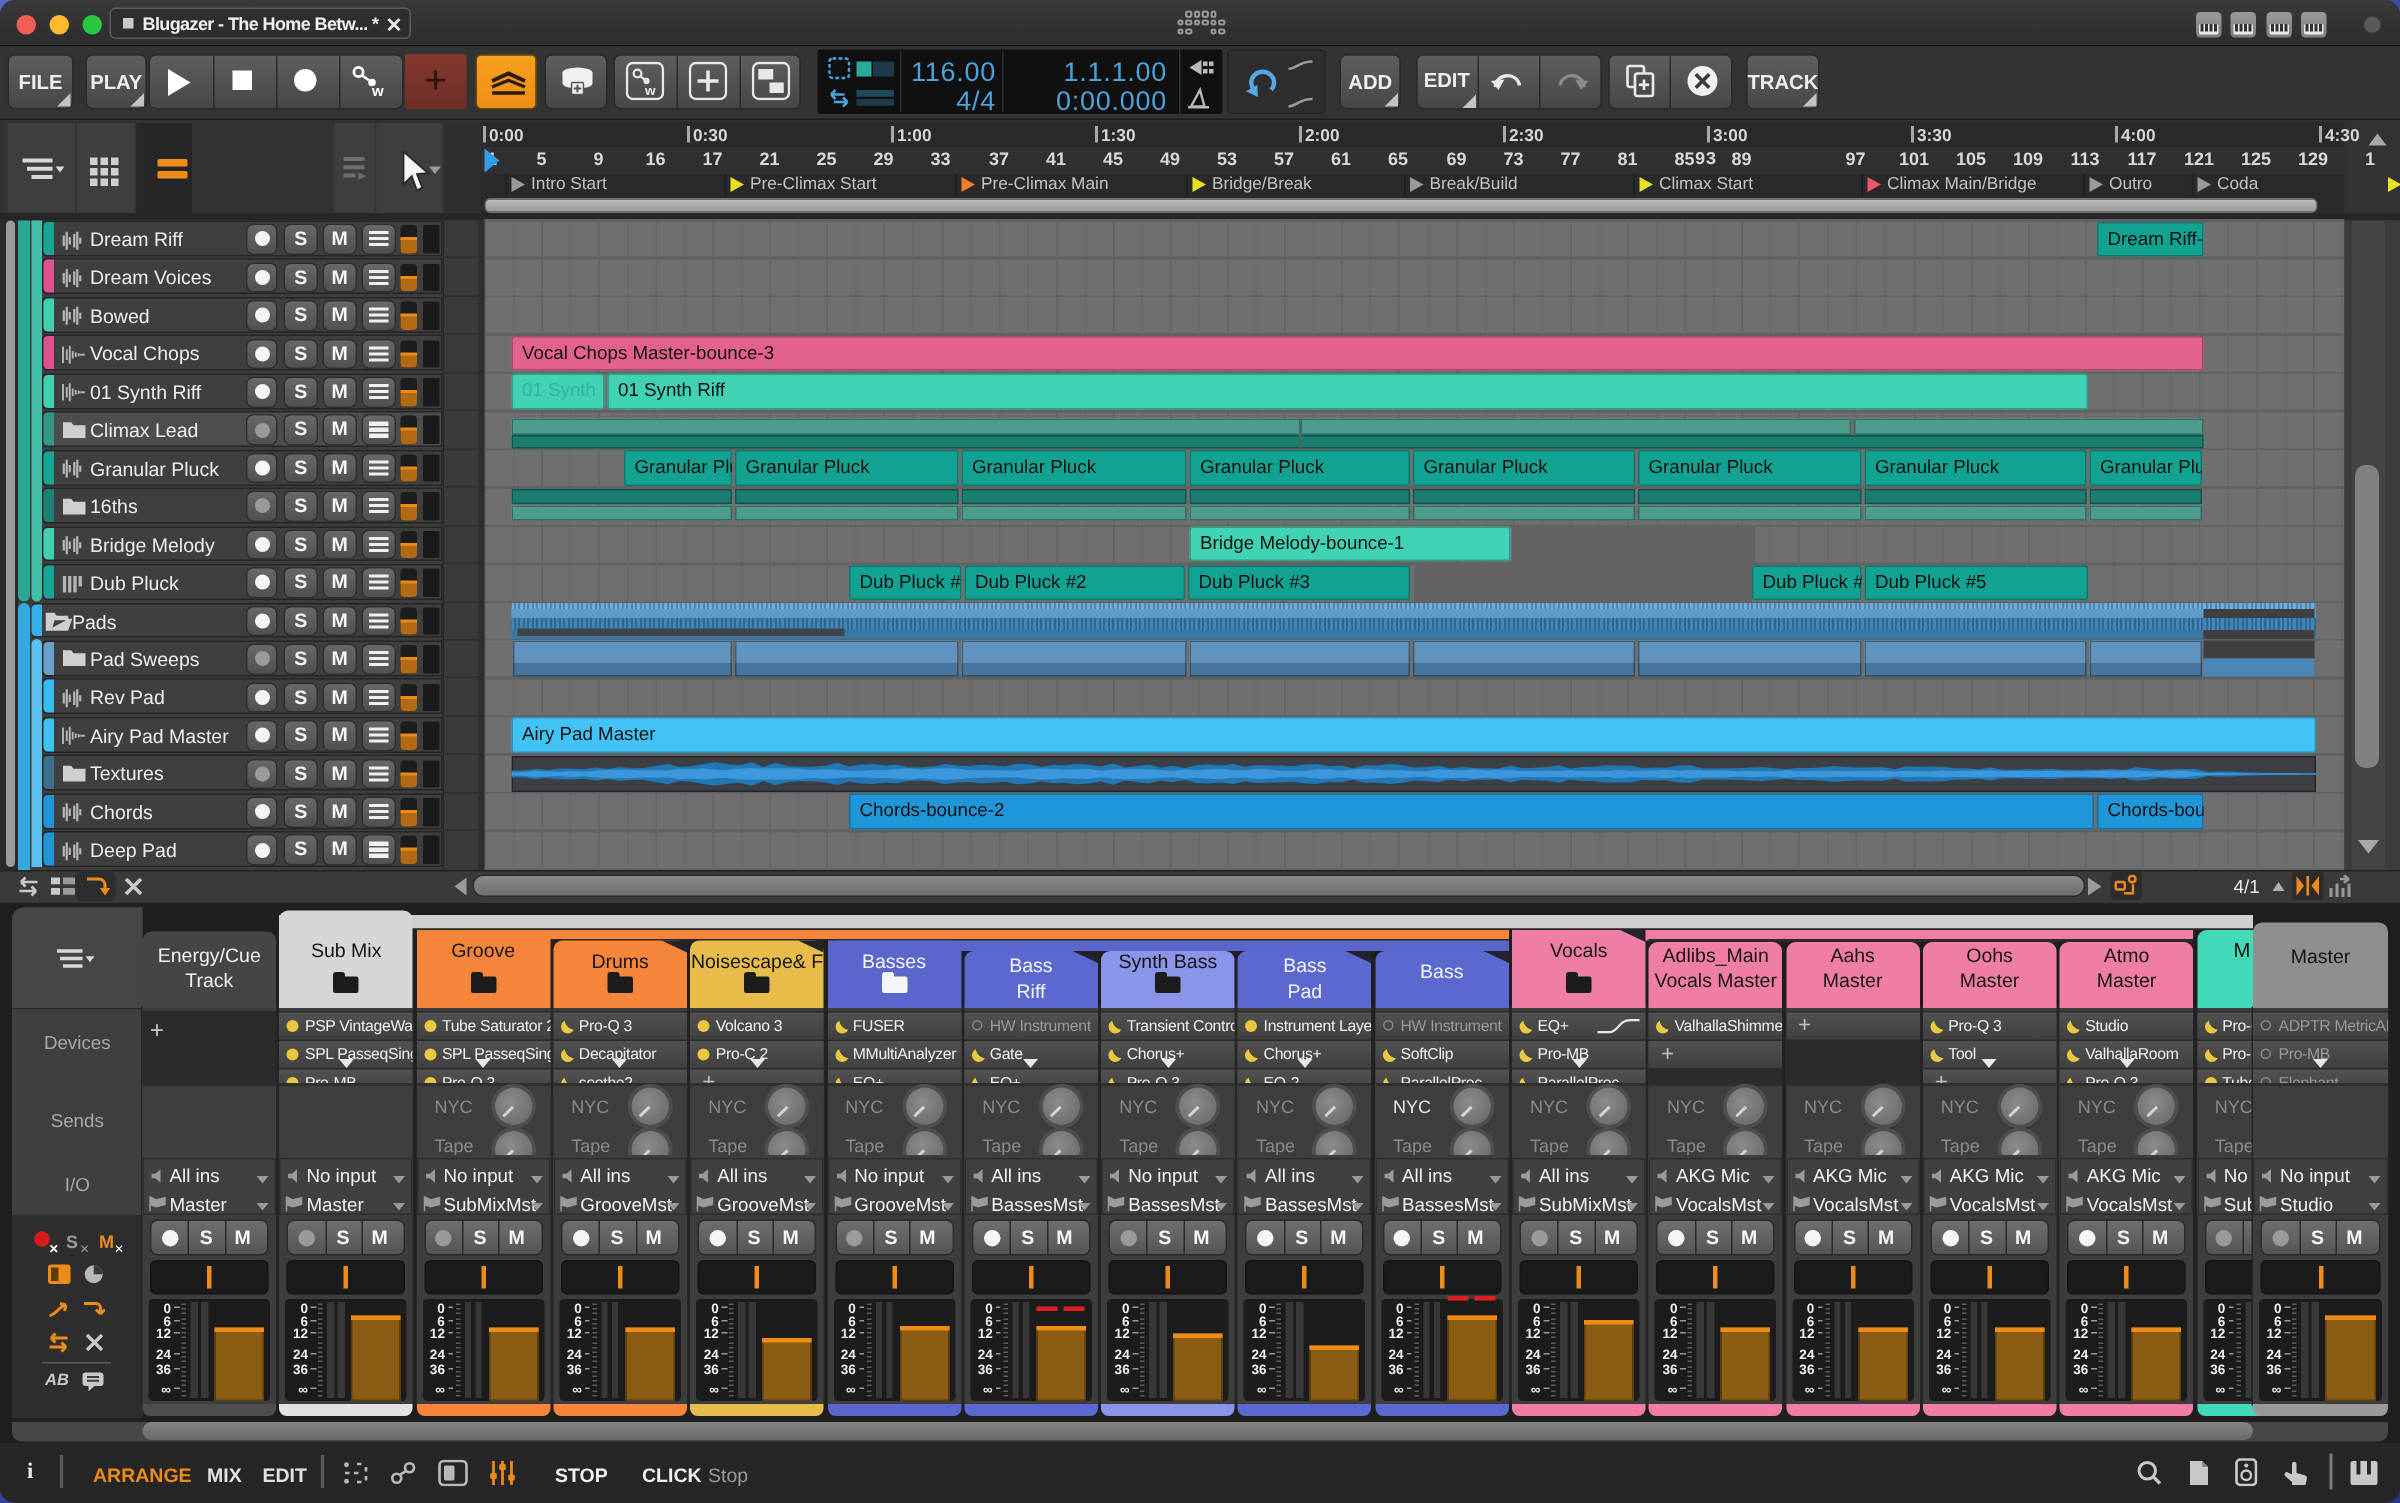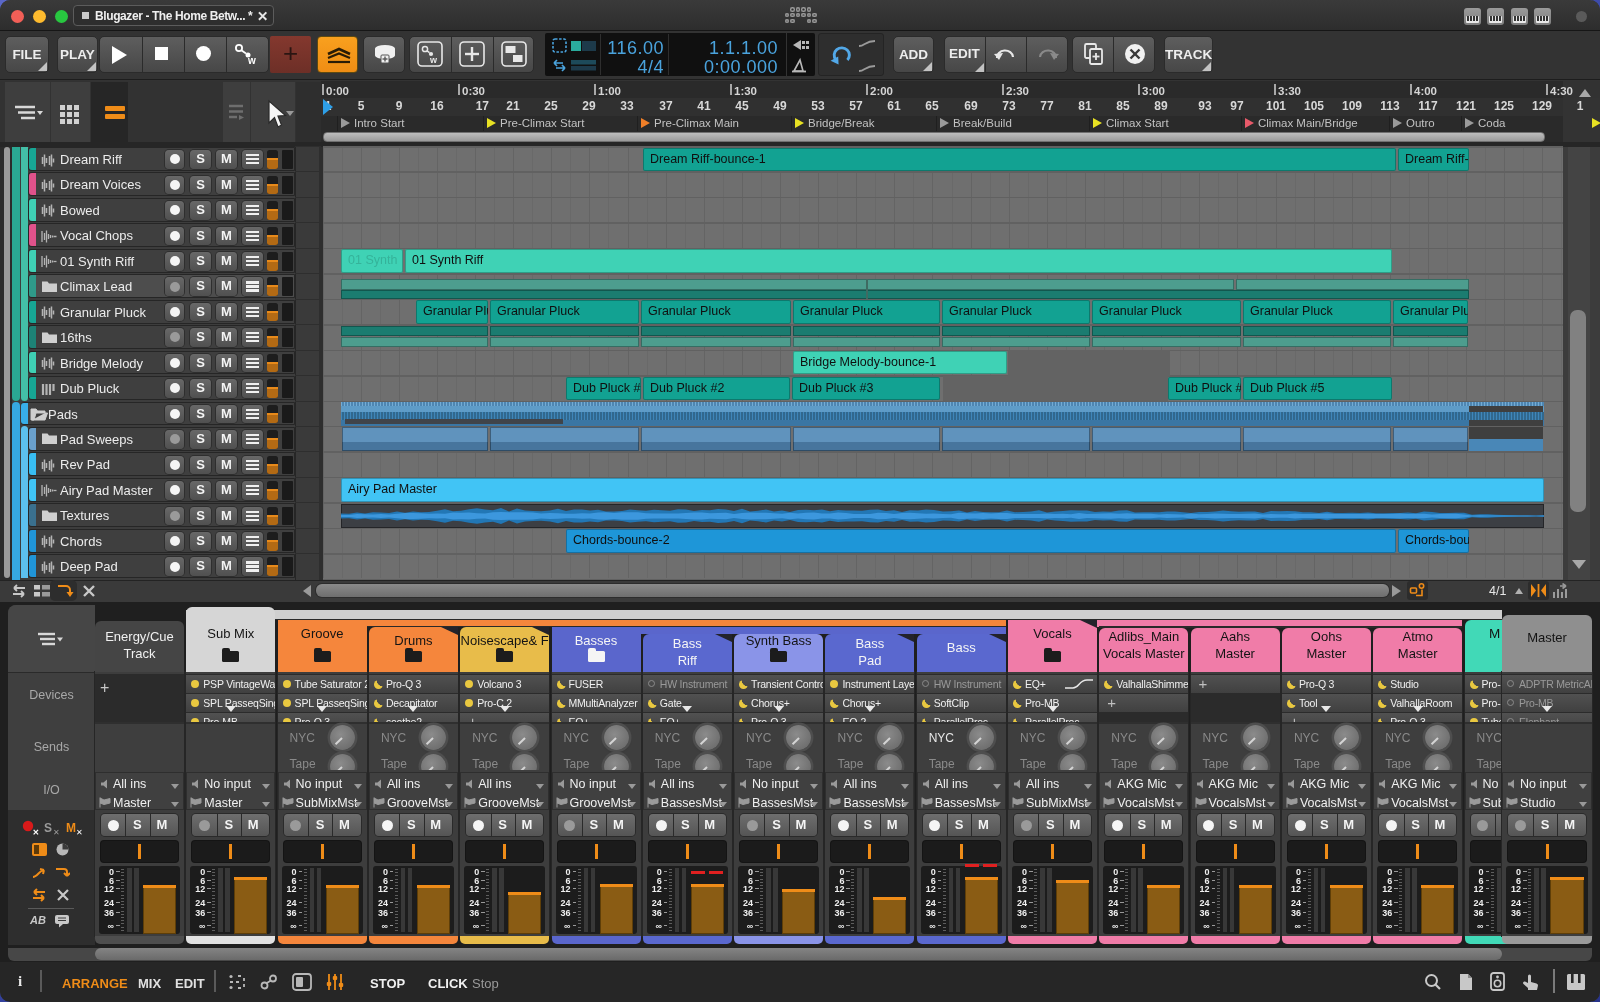--- a/index.html
+++ b/index.html
@@ -261,40 +261,40 @@
 <div class="ab" style="left:1274px;top:84px;width:1.5px;height:11px;background:#a8a8a8;"></div>
 <div class="ab" style="left:1278px;top:85px;color:#d5d5d5;font-size:11.5px;font-weight:bold;">3:30</div>
 <div class="ab" style="left:1410px;top:84px;width:1.5px;height:11px;background:#a8a8a8;"></div>
 <div class="ab" style="left:1414px;top:85px;color:#d5d5d5;font-size:11.5px;font-weight:bold;">4:00</div>
 <div class="ab" style="left:1546px;top:84px;width:1.5px;height:11px;background:#a8a8a8;"></div>
 <div class="ab" style="left:1550px;top:85px;color:#d5d5d5;font-size:11.5px;font-weight:bold;">4:30</div>
 <div class="ab" style="left:314px;top:99px;width:28px;text-align:center;color:#d8d8d8;font-size:12px;font-weight:bold;">1</div>
 <div class="ab" style="left:347px;top:99px;width:28px;text-align:center;color:#d8d8d8;font-size:12px;font-weight:bold;">5</div>
 <div class="ab" style="left:385px;top:99px;width:28px;text-align:center;color:#d8d8d8;font-size:12px;font-weight:bold;">9</div>
 <div class="ab" style="left:423px;top:99px;width:28px;text-align:center;color:#d8d8d8;font-size:12px;font-weight:bold;">16</div>
-<div class="ab" style="left:461px;top:99px;width:28px;text-align:right;color:#d8d8d8;font-size:12px;font-weight:bold;">17</div>
+<div class="ab" style="left:461px;top:99px;width:28px;text-align:center;color:#d8d8d8;font-size:12px;font-weight:bold;">17</div>
 <div class="ab" style="left:499px;top:99px;width:28px;text-align:center;color:#d8d8d8;font-size:12px;font-weight:bold;">21</div>
 <div class="ab" style="left:537px;top:99px;width:28px;text-align:center;color:#d8d8d8;font-size:12px;font-weight:bold;">25</div>
 <div class="ab" style="left:575px;top:99px;width:28px;text-align:center;color:#d8d8d8;font-size:12px;font-weight:bold;">29</div>
 <div class="ab" style="left:613px;top:99px;width:28px;text-align:center;color:#d8d8d8;font-size:12px;font-weight:bold;">33</div>
 <div class="ab" style="left:652px;top:99px;width:28px;text-align:center;color:#d8d8d8;font-size:12px;font-weight:bold;">37</div>
 <div class="ab" style="left:690px;top:99px;width:28px;text-align:center;color:#d8d8d8;font-size:12px;font-weight:bold;">41</div>
 <div class="ab" style="left:728px;top:99px;width:28px;text-align:center;color:#d8d8d8;font-size:12px;font-weight:bold;">45</div>
 <div class="ab" style="left:766px;top:99px;width:28px;text-align:center;color:#d8d8d8;font-size:12px;font-weight:bold;">49</div>
 <div class="ab" style="left:804px;top:99px;width:28px;text-align:center;color:#d8d8d8;font-size:12px;font-weight:bold;">53</div>
 <div class="ab" style="left:842px;top:99px;width:28px;text-align:center;color:#d8d8d8;font-size:12px;font-weight:bold;">57</div>
 <div class="ab" style="left:880px;top:99px;width:28px;text-align:center;color:#d8d8d8;font-size:12px;font-weight:bold;">61</div>
 <div class="ab" style="left:918px;top:99px;width:28px;text-align:center;color:#d8d8d8;font-size:12px;font-weight:bold;">65</div>
 <div class="ab" style="left:957px;top:99px;width:28px;text-align:center;color:#d8d8d8;font-size:12px;font-weight:bold;">69</div>
 <div class="ab" style="left:995px;top:99px;width:28px;text-align:center;color:#d8d8d8;font-size:12px;font-weight:bold;">73</div>
 <div class="ab" style="left:1033px;top:99px;width:28px;text-align:center;color:#d8d8d8;font-size:12px;font-weight:bold;">77</div>
 <div class="ab" style="left:1071px;top:99px;width:28px;text-align:center;color:#d8d8d8;font-size:12px;font-weight:bold;">81</div>
 <div class="ab" style="left:1109px;top:99px;width:28px;text-align:center;color:#d8d8d8;font-size:12px;font-weight:bold;">85</div>
 <div class="ab" style="left:1147px;top:99px;width:28px;text-align:center;color:#d8d8d8;font-size:12px;font-weight:bold;">89</div>
-<div class="ab" style="left:1191px;top:99px;width:28px;text-align:center;color:#d8d8d8;font-size:12px;font-weight:bold;">93</div>
+<div class="ab" style="left:1123px;top:99px;width:28px;text-align:center;color:#d8d8d8;font-size:12px;font-weight:bold;font-family:Liberation Mono, monospace;">93</div>
 <div class="ab" style="left:1223px;top:99px;width:28px;text-align:center;color:#d8d8d8;font-size:12px;font-weight:bold;">97</div>
 <div class="ab" style="left:1262px;top:99px;width:28px;text-align:center;color:#d8d8d8;font-size:12px;font-weight:bold;">101</div>
 <div class="ab" style="left:1300px;top:99px;width:28px;text-align:center;color:#d8d8d8;font-size:12px;font-weight:bold;">105</div>
 <div class="ab" style="left:1338px;top:99px;width:28px;text-align:center;color:#d8d8d8;font-size:12px;font-weight:bold;">109</div>
 <div class="ab" style="left:1376px;top:99px;width:28px;text-align:center;color:#d8d8d8;font-size:12px;font-weight:bold;">113</div>
 <div class="ab" style="left:1414px;top:99px;width:28px;text-align:center;color:#d8d8d8;font-size:12px;font-weight:bold;">117</div>
 <div class="ab" style="left:1452px;top:99px;width:28px;text-align:center;color:#d8d8d8;font-size:12px;font-weight:bold;">121</div>
 <div class="ab" style="left:1490px;top:99px;width:28px;text-align:center;color:#d8d8d8;font-size:12px;font-weight:bold;">125</div>
 <div class="ab" style="left:1528px;top:99px;width:28px;text-align:center;color:#d8d8d8;font-size:12px;font-weight:bold;">129</div>
 <div class="ab" style="left:1566px;top:99px;width:28px;text-align:center;color:#d8d8d8;font-size:12px;font-weight:bold;">1</div>
@@ -408,22 +408,22 @@
 <div class="ab" style="left:323px;top:349.6px;width:1240px;height:1.5px;background:#616161;"></div>
 <div class="ab" style="left:323px;top:375.0px;width:1240px;height:1.5px;background:#616161;"></div>
 <div class="ab" style="left:323px;top:400.5px;width:1240px;height:1.5px;background:#616161;"></div>
 <div class="ab" style="left:323px;top:425.9px;width:1240px;height:1.5px;background:#616161;"></div>
 <div class="ab" style="left:323px;top:451.4px;width:1240px;height:1.5px;background:#616161;"></div>
 <div class="ab" style="left:323px;top:476.8px;width:1240px;height:1.5px;background:#616161;"></div>
 <div class="ab" style="left:323px;top:502.3px;width:1240px;height:1.5px;background:#616161;"></div>
 <div class="ab" style="left:323px;top:527.8px;width:1240px;height:1.5px;background:#616161;"></div>
 <div class="ab" style="left:323px;top:553.2px;width:1240px;height:1.5px;background:#616161;"></div>
 <div class="ab" style="left:323px;top:578.6px;width:1240px;height:1.5px;background:#616161;"></div>
-<div class="clip" style="left:643px;top:147.5px;width:753px;height:23.4px;background:#12a292;"><span style="color:#101010">Dream Riff-bounce-1</span></div>
 <div class="clip" style="left:1398px;top:147.5px;width:71px;height:23.4px;background:#12a292;"><span style="color:#101010">Dream Riff-b</span></div>
+<div class="clip" style="left:341px;top:223.8px;width:1128px;height:23.4px;background:#e2618f;"><span style="color:#101010">Vocal Chops Master-bounce-3</span></div>
 <div class="clip" style="left:341px;top:249.3px;width:62px;height:23.4px;background:#3fd2b5;"><span style="color:#35b39a">01 Synth</span></div>
 <div class="clip" style="left:405px;top:249.3px;width:987px;height:23.4px;background:#3fd2b5;"><span style="color:#101010">01 Synth Riff</span></div>
 <div class="ab" style="left:341px;top:278.8px;width:893px;height:11.5px;background:#4d9d8e;box-shadow:0 0 0 1px rgba(0,0,0,.3) inset;"></div>
 <div class="ab" style="left:1236px;top:278.8px;width:233px;height:11.5px;background:#4d9d8e;box-shadow:0 0 0 1px rgba(0,0,0,.3) inset;"></div>
 <div class="ab" style="left:341px;top:290.2px;width:1128px;height:8.5px;background:#1b7c70;box-shadow:0 0 0 1px rgba(0,0,0,.3) inset;"></div>
 <div class="ab" style="left:866px;top:278.8px;width:1.5px;height:20px;background:#3f6b62;"></div>
 <div class="clip" style="left:416px;top:300.2px;width:72px;height:23.4px;background:#12a292;"><span style="color:#101010">Granular Plu</span></div>
 <div class="clip" style="left:490px;top:300.2px;width:149px;height:23.4px;background:#12a292;"><span style="color:#101010">Granular Pluck</span></div>
 <div class="clip" style="left:641px;top:300.2px;width:150px;height:23.4px;background:#12a292;"><span style="color:#101010">Granular Pluck</span></div>
 <div class="clip" style="left:793px;top:300.2px;width:147px;height:23.4px;background:#12a292;"><span style="color:#101010">Granular Pluck</span></div>

